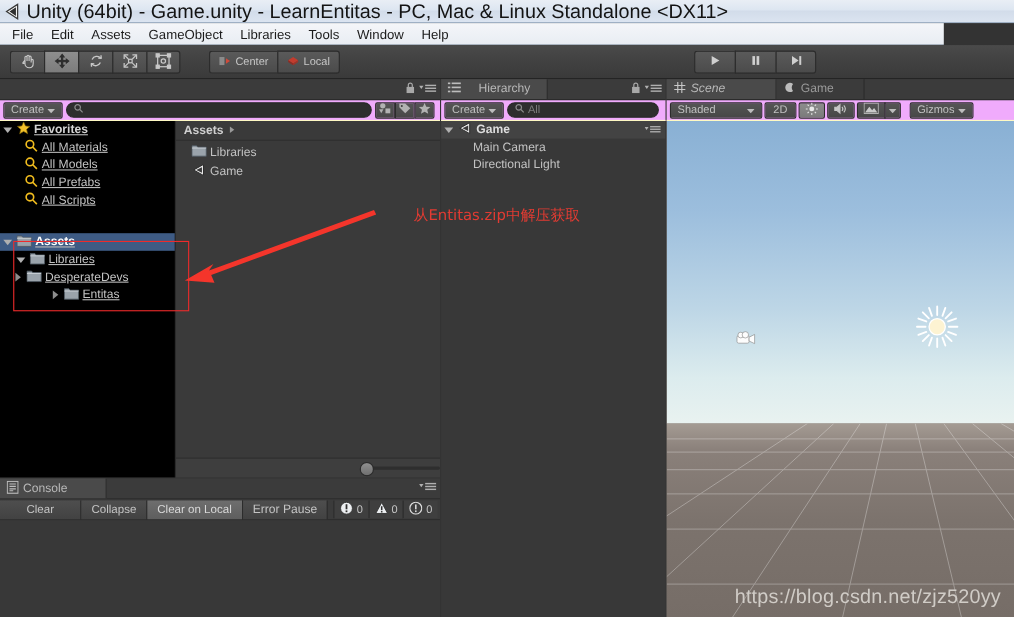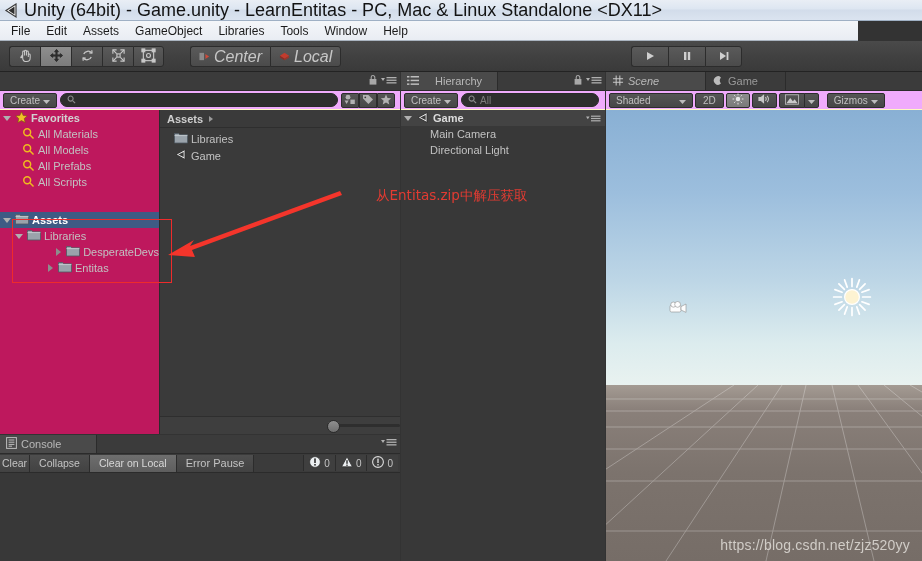--- a/index.html
+++ b/index.html
@@ -60,21 +60,21 @@
   }
   .tbtn:first-child{border-radius:3px 0 0 3px;}
   .tbtn:last-child{border-right:1px solid #2c2c2c;border-radius:0 3px 3px 0;}
   .tbtn.on{background:linear-gradient(to bottom,#8e8e8e,#7c7c7c);}
   .pivot-group{position:absolute;left:190px;top:5px;display:flex;}
   .pbtn{
     height:21px;padding:0 8px;
     background:linear-gradient(to bottom,#5a5a5a,#4b4b4b);
     border:1px solid #2c2c2c;border-right:none;
     display:flex;align-items:center;gap:4px;
-    color:#c7c7c7;font-size:16px;box-sizing:border-box;font-style:italic;
+    color:#c7c7c7;font-size:10px;box-sizing:border-box;
   }
   .pbtn:first-child{border-radius:3px 0 0 3px;}
   .pbtn:last-child{border-right:1px solid #2c2c2c;border-radius:0 3px 3px 0;}
   .play-group{position:absolute;left:631px;top:5px;display:flex;}
   .playbtn{
     width:37px;height:21px;
     background:linear-gradient(to bottom,#5a5a5a,#4b4b4b);
     border:1px solid #2c2c2c;border-right:none;
     display:flex;align-items:center;justify-content:center;box-sizing:border-box;
   }
@@ -145,21 +145,21 @@
   .divider-v{position:absolute;background:#2b2b2b;width:1px;}
   .panel-body{position:absolute;overflow:hidden;}
 
   
   .sceneview{position:absolute;overflow:hidden;}
   .sky{position:absolute;left:0;top:0;width:100%;height:61%;
     background:linear-gradient(to bottom,#89b0d4 0%,#9cbedd 30%,#bdd6e6 62%,#dcecee 85%,#e9f2f0 100%);}
   .ground{position:absolute;left:0;bottom:0;width:100%;height:39%;
     background:linear-gradient(to bottom,#a49b93 0%,#8a807a 14%,#7c736d 50%,#766d67 100%);}
   .watermark{
-    position:absolute;right:12px;bottom:8px;color:#d8d4cf;font-size:14px;
+    position:absolute;right:12px;bottom:8px;color:#d8d4cf;font-size:18px;
     opacity:.92;letter-spacing:.2px;
   }
 
   
   .anno-box{
     position:absolute;border:1px solid #ee2b2b;box-sizing:border-box;
     pointer-events:none;
   }
   .anno-text{
     position:absolute;color:#e23b32;font-size:13.5px;white-space:nowrap;
@@ -368,21 +368,21 @@
       </div>
       <div class="iconbtn" style="border-radius:0 2px 2px 0;margin-left:-3px;margin-right:2px;">
         <span>
           <svg width="12" height="11" viewBox="0 0 12 11">
             <polygon points="6,0.6 7.5,4 11.2,4.3 8.4,6.8 9.3,10.4 6,8.5 2.7,10.4 3.6,6.8 0.8,4.3 4.5,4" fill="#b2b2b2"></polygon>
           </svg>
         </span>
       </div>
     </div>
 
-    <div class="panel-body" style="left:0;top:38px;width:159px;height:324px;background:#be185d;">
+    <div class="panel-body" style="left:0;top:38px;width:159px;height:324px;background:#000000;text-decoration:underline;">
       <div class="treerow" style="padding-left:3px;">
         <span class="tri down"></span>
         <span>
           <svg width="13" height="13" viewBox="0 0 13 13">
             <polygon points="6.5,0.8 8.2,4.5 12.2,4.9 9.2,7.6 10.1,11.6 6.5,9.5 2.9,11.6 3.8,7.6 0.8,4.9 4.8,4.5" fill="#f2c029" stroke="#7a5e05" stroke-width="0.6"></polygon>
           </svg>
         </span>
         <span style="font-weight:bold;color:#d2d2d2;">Favorites</span>
       </div>
       <div class="treerow" style="padding-left:22px;">
@@ -435,21 +435,21 @@
       <div class="treerow" style="padding-left:15px;">
         <span class="tri down"></span>
         <span>
           <svg width="14" height="12" viewBox="0 0 14 12">
             <path d="M0.5 1.5h4.2l1.1 1.3h7.7v8.2H0.5z" fill="#9aa3ab" stroke="#4e5962" stroke-width="0.8"></path>
             <path d="M0.5 3.6h12.9" stroke="#ced4d9" stroke-width="0.8"></path>
           </svg>
         </span>
         <span>Libraries</span>
       </div>
-      <div class="treerow" style="padding-left:12px;justify-content:flex-end;">
+      <div class="treerow" style="padding-left:12px;">
         <span class="tri right"></span>
         <span>
           <svg width="14" height="12" viewBox="0 0 14 12">
             <path d="M0.5 1.5h4.2l1.1 1.3h7.7v8.2H0.5z" fill="#9aa3ab" stroke="#4e5962" stroke-width="0.8"></path>
             <path d="M0.5 3.6h12.9" stroke="#ced4d9" stroke-width="0.8"></path>
           </svg>
         </span>
         <span>DesperateDevs</span>
       </div>
       <div class="treerow" style="padding-left:46px;">
@@ -723,21 +723,21 @@
             <polygon points="0,3 4,3 2,6" fill="#b0b0b0"></polygon>
             <rect x="5.5" y="2" width="10" height="1.3" fill="#b0b0b0"></rect>
             <rect x="5.5" y="4.6" width="10" height="1.3" fill="#b0b0b0"></rect>
             <rect x="5.5" y="7.2" width="10" height="1.3" fill="#b0b0b0"></rect>
           </svg>
         </span>
       </div>
     </div>
 
     <div style="height:19px;background:#3b3b3b;border-bottom:1px solid #2b2b2b;display:flex;align-items:center;box-sizing:border-box;position:relative;">
-      <div style="height:17px;padding:0 2px;display:flex;align-items:center;background:linear-gradient(to bottom,#4e4e4e,#424242);border-right:1px solid #2c2c2c;font-size:10.5px;color:#c3c3c3;box-sizing:border-box;">
+      <div style="height:17px;padding:0 24px;display:flex;align-items:center;background:linear-gradient(to bottom,#4e4e4e,#424242);border-right:1px solid #2c2c2c;font-size:10.5px;color:#c3c3c3;box-sizing:border-box;">
         <span>Clear</span>
       </div>
       <div style="height:17px;padding:0 9px;display:flex;align-items:center;background:linear-gradient(to bottom,#4e4e4e,#424242);border-right:1px solid #2c2c2c;font-size:10.5px;color:#c3c3c3;box-sizing:border-box;">
         <span>Collapse</span>
       </div>
       <div style="height:17px;padding:0 9px;display:flex;align-items:center;background:linear-gradient(to bottom,#6e6e6e,#5e5e5e);border-right:1px solid #2c2c2c;font-size:10.5px;color:#d8d8d8;box-sizing:border-box;">
         <span>Clear on Local</span>
       </div>
       <div style="height:17px;padding:0 9px;display:flex;align-items:center;background:linear-gradient(to bottom,#4e4e4e,#424242);border-right:1px solid #2c2c2c;font-size:11px;color:#c3c3c3;box-sizing:border-box;">
         <span>Error Pause</span>

